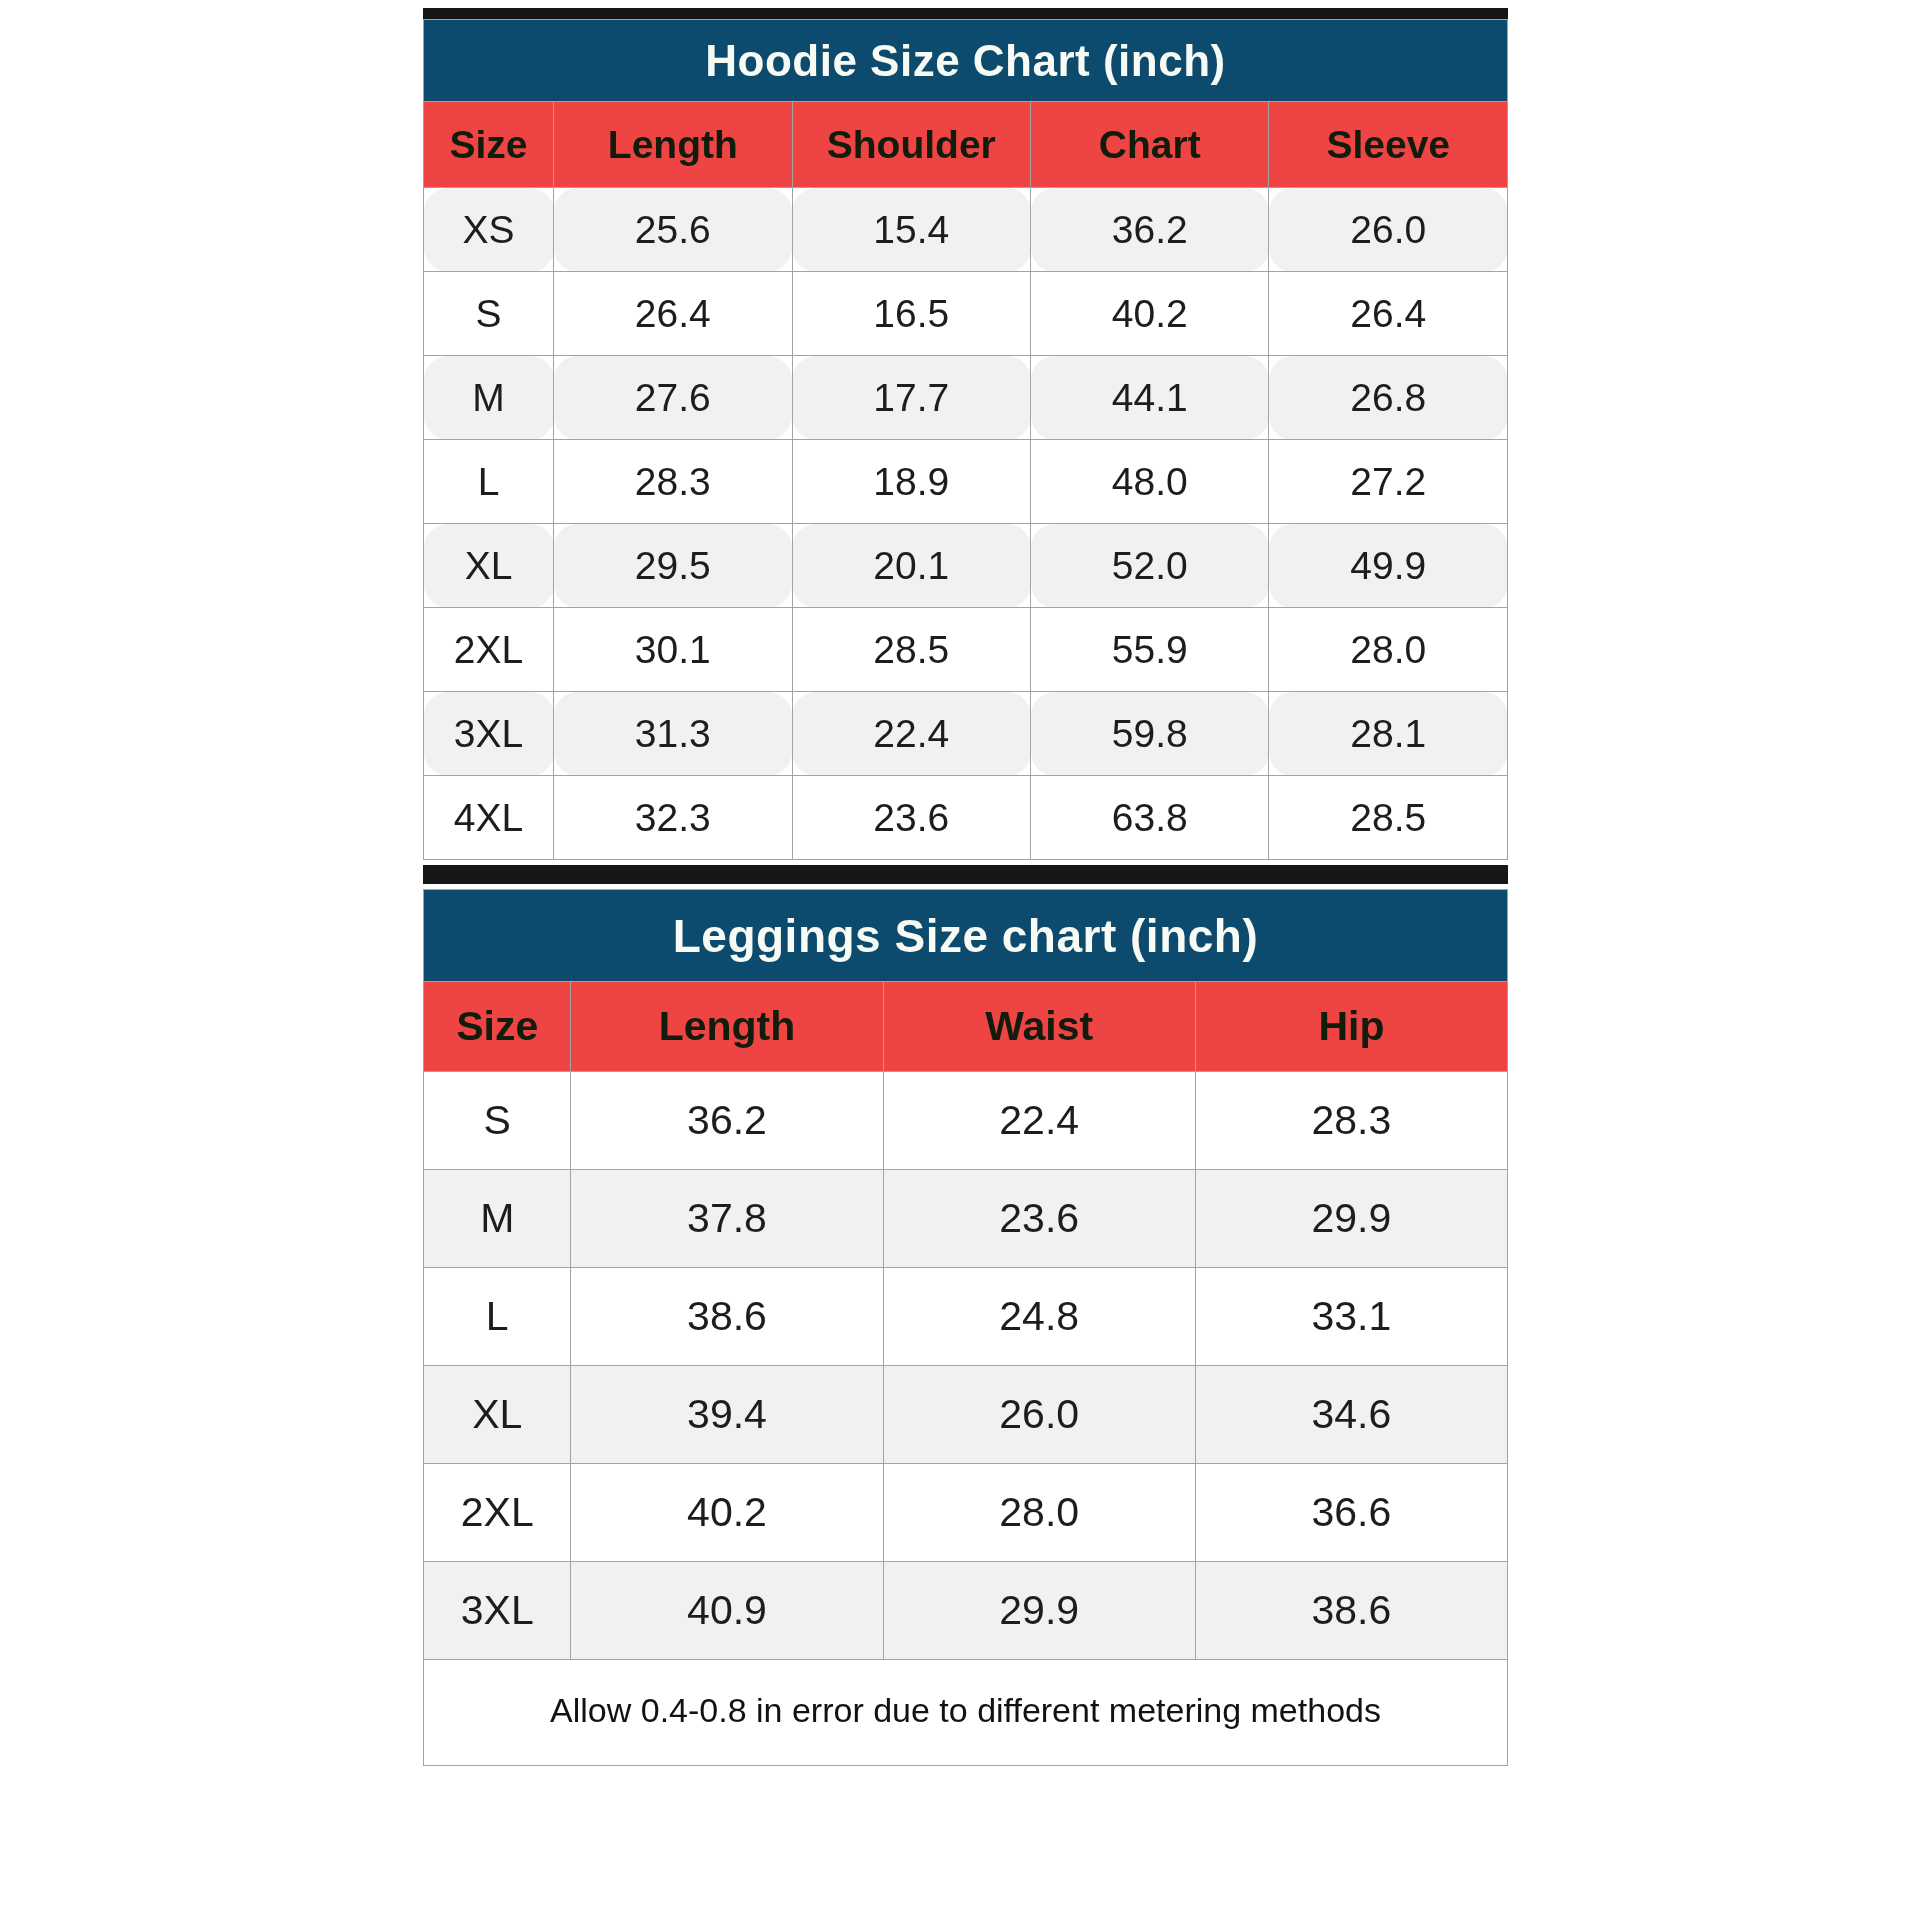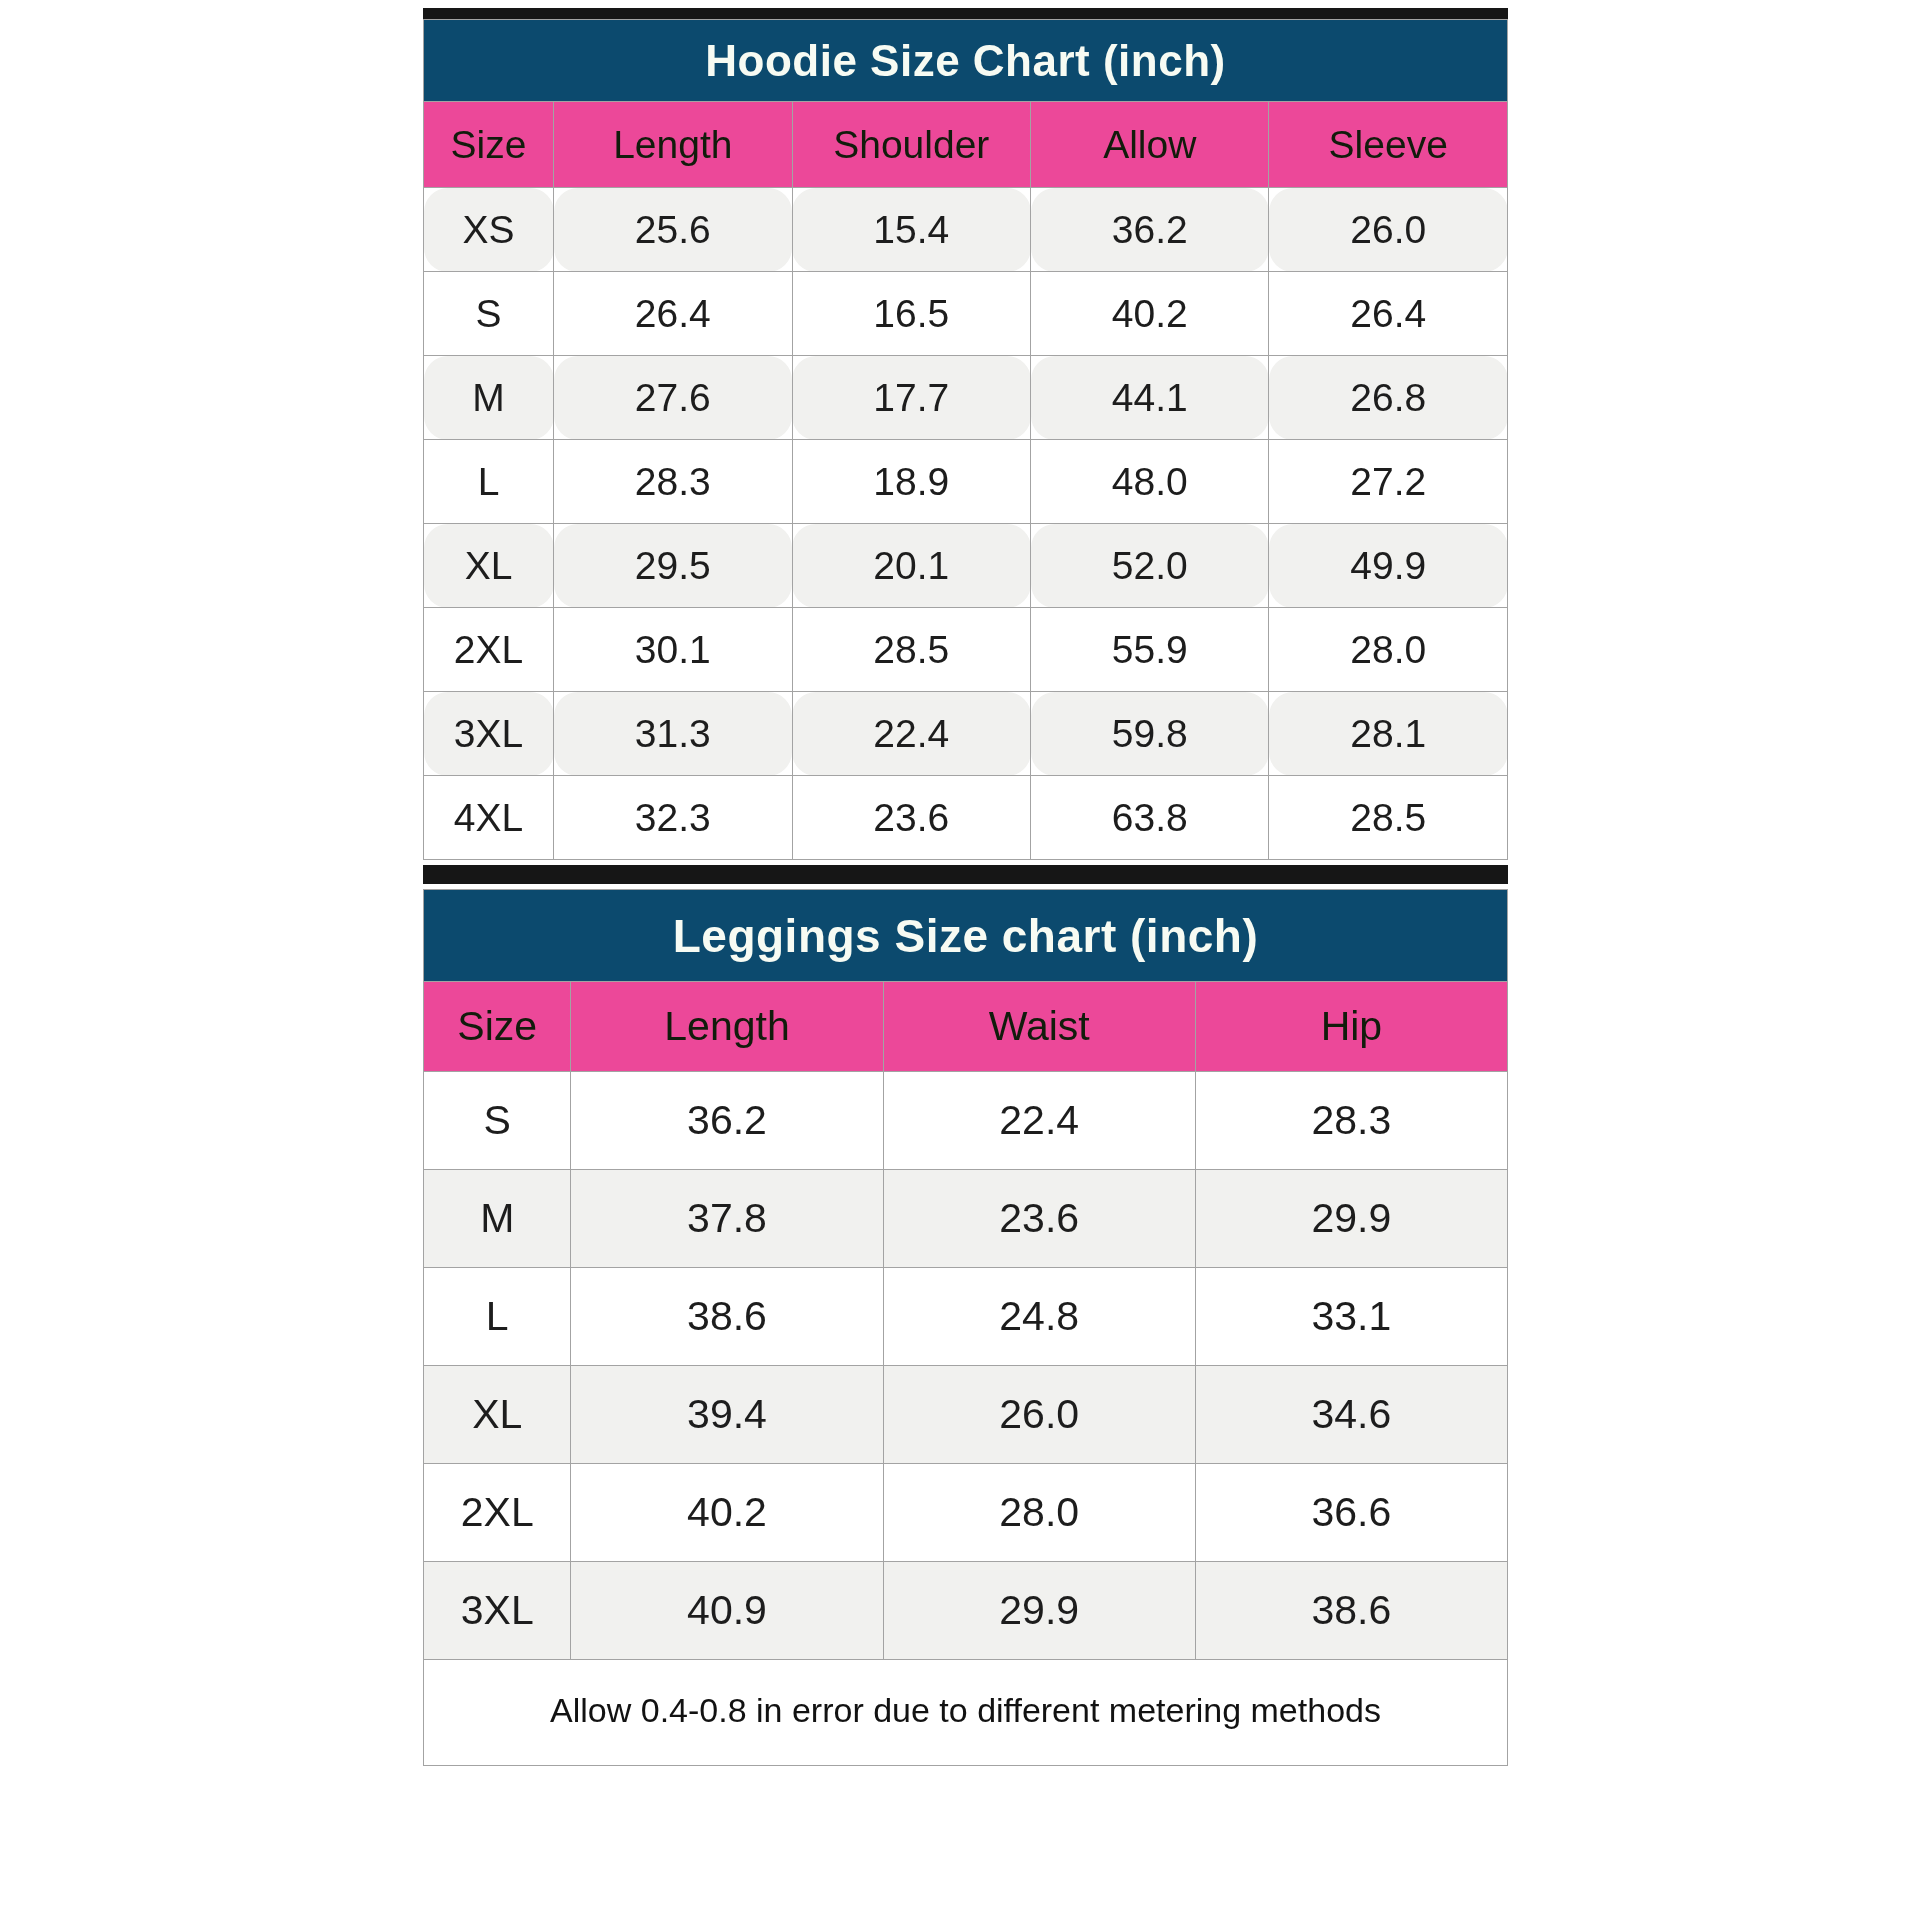--- a/index.html
+++ b/index.html
@@ -33,23 +33,23 @@
   .title-bar {
     background: #0c4a6e;
     border: 1px solid #66a84c;
     color: #f7fbf3;
     font-weight: bold;
     font-size: 44px;
     height: 81px;
     letter-spacing: 0.5px;
   }
   .col-head th {
-    background: #ec4899;
+    background: #ef4444;
     color: #121c0c;
-    font-weight: normal;
+    font-weight: bold;
     font-size: 39px;
     height: 85px;
   }
   .size-table tbody td {
     color: #1d1d1d;
     font-size: 39px;
   }
   .hoodie tbody td { height: 83px; border-radius: 24px; }
   .hoodie tbody tr:nth-child(odd) td { background: #f1f1ef; }
   .hoodie tbody tr:nth-child(even) td { background: #ffffff; }
@@ -92,21 +92,21 @@
       <col style="width:22%">
     </colgroup>
     <thead>
       <tr>
         <th colspan="5" class="title-bar">Hoodie Size Chart (inch)</th>
       </tr>
       <tr class="col-head">
         <th>Size</th>
         <th>Length</th>
         <th>Shoulder</th>
-        <th>Allow</th>
+        <th>Chart</th>
         <th>Sleeve</th>
       </tr>
     </thead>
     <tbody>
 
     <tr>
         <td>XS</td>
         <td>25.6</td>
         <td>15.4</td>
         <td>36.2</td>

